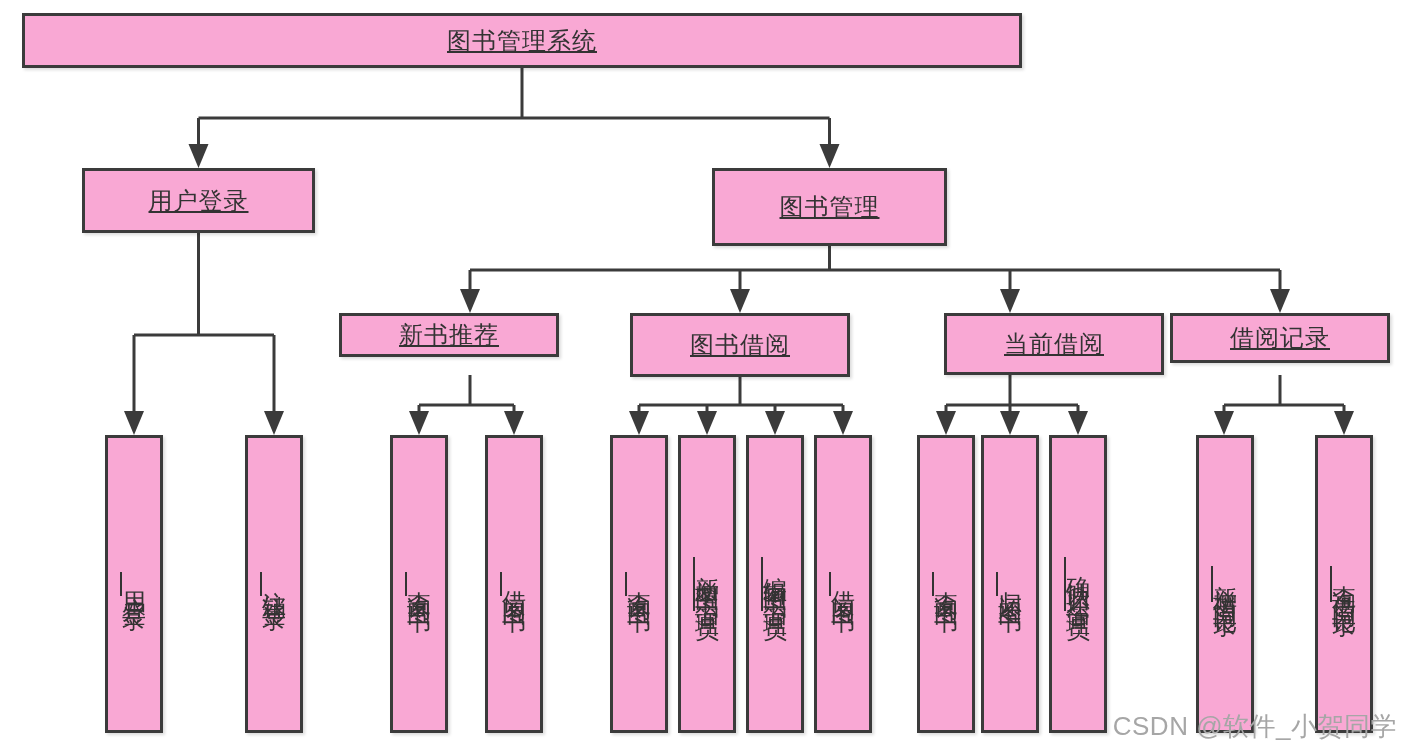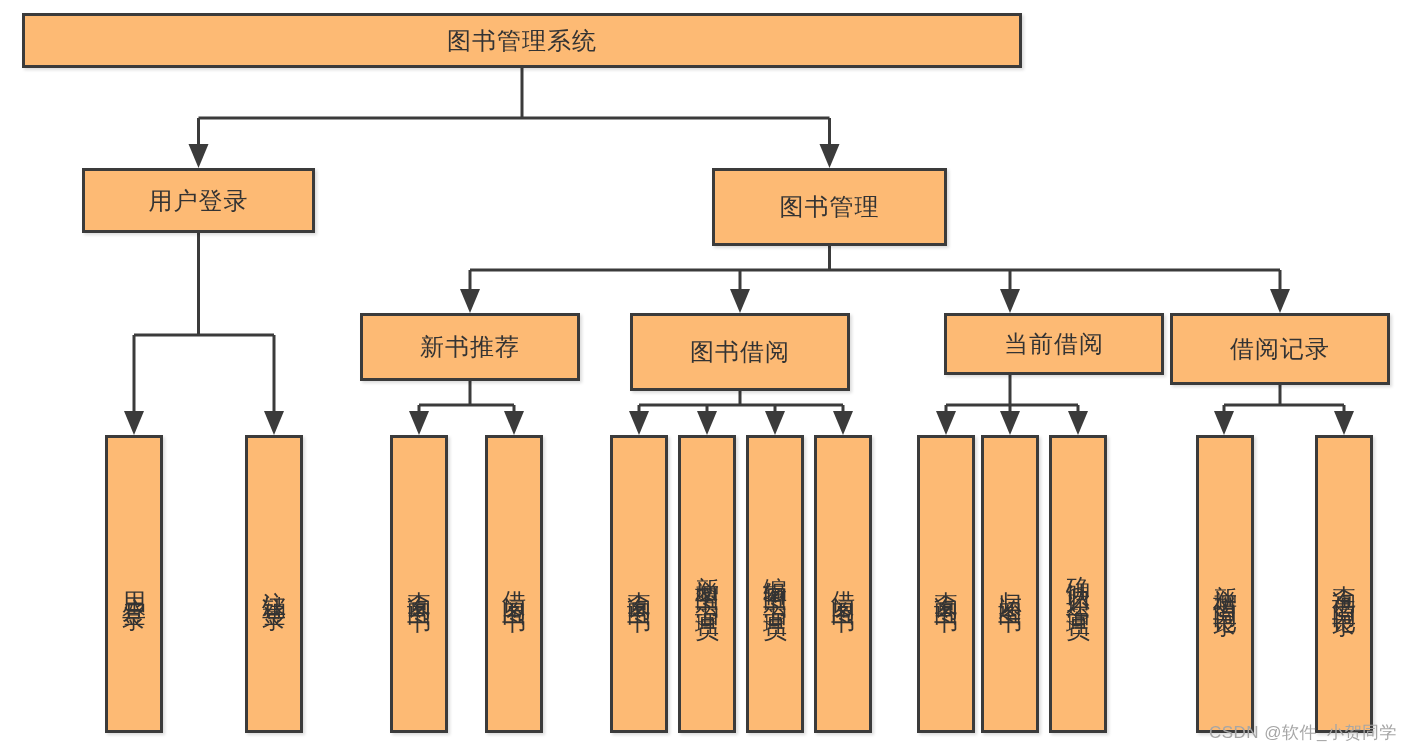--- a/index.html
+++ b/index.html
@@ -20,46 +20,47 @@
   svg.wires{position:absolute;left:0;top:0;z-index:1;}
   svg.wires line, svg.wires polyline{
     stroke:var(--line-color);
     stroke-width:3;
     fill:none;
   }
   svg.wires use.ah{fill:var(--line-color);stroke:none;}
   .box{
     position:absolute;
     z-index:2;
-    background:#fdba74;
+    background:#f9a8d4;
     border:3px solid var(--line-color);
     display:flex;
     align-items:center;
     justify-content:center;
     color:var(--text-color);
     box-shadow:2px 2px 3px rgba(0,0,0,0.14);
+    text-decoration:underline;
   }
   .hbox{
     font-size:24px;
     letter-spacing:1px;
     white-space:nowrap;
   }
   .vbox{
     writing-mode:vertical-rl;
     text-orientation:mixed;
     font-size:24px;
     letter-spacing:6px;
     line-height:1;
   }
   .watermark{
     position:absolute;
     z-index:3;
     right:8px;
     bottom:3px;
-    font-size:17px;
+    font-size:26px;
     letter-spacing:0.5px;
     color:var(--watermark-color);
     white-space:nowrap;
     margin-top:38px;
   }
 </style>
 </head>
 <body>
 
 <div class="stage">
@@ -141,24 +142,24 @@
       <line x1="1344" y1="405" x2="1344" y2="413"></line>
       <use href="#ah" class="ah" transform="translate(1344,435)"></use>
     </g>
   </svg>
 
   <div class="box hbox" style="left:22px;top:13px;width:1000px;height:55px">图书管理系统</div>
 
   <div class="box hbox" style="left:82px;top:168px;width:233px;height:65px">用户登录</div>
   <div class="box hbox" style="left:712px;top:168px;width:235px;height:78px">图书管理</div>
 
-  <div class="box hbox" style="left:360px;top:313px;width:220px;height:68px">新书推荐</div>
-  <div class="box hbox" style="left:630px;top:313px;width:220px;height:78px">图书借阅</div>
+  <div class="box hbox" style="left:339px;top:313px;width:220px;height:44px">新书推荐</div>
+  <div class="box hbox" style="left:630px;top:313px;width:220px;height:64px">图书借阅</div>
   <div class="box hbox" style="left:944px;top:313px;width:220px;height:62px">当前借阅</div>
-  <div class="box hbox" style="left:1170px;top:313px;width:220px;height:72px">借阅记录</div>
+  <div class="box hbox" style="left:1170px;top:313px;width:220px;height:50px">借阅记录</div>
 
   <div class="box vbox" style="left:105px;top:435px;width:58px;height:298px">用户登录</div>
   <div class="box vbox" style="left:245px;top:435px;width:58px;height:298px">注销登录</div>
 
   <div class="box vbox" style="left:390px;top:435px;width:58px;height:298px">查询图书</div>
   <div class="box vbox" style="left:485px;top:435px;width:58px;height:298px">借阅图书</div>
 
   <div class="box vbox" style="left:610px;top:435px;width:58px;height:298px">查询图书</div>
   <div class="box vbox" style="left:678px;top:435px;width:58px;height:298px">新增图书（管理员）</div>
   <div class="box vbox" style="left:746px;top:435px;width:58px;height:298px">编辑图书（管理员）</div>

